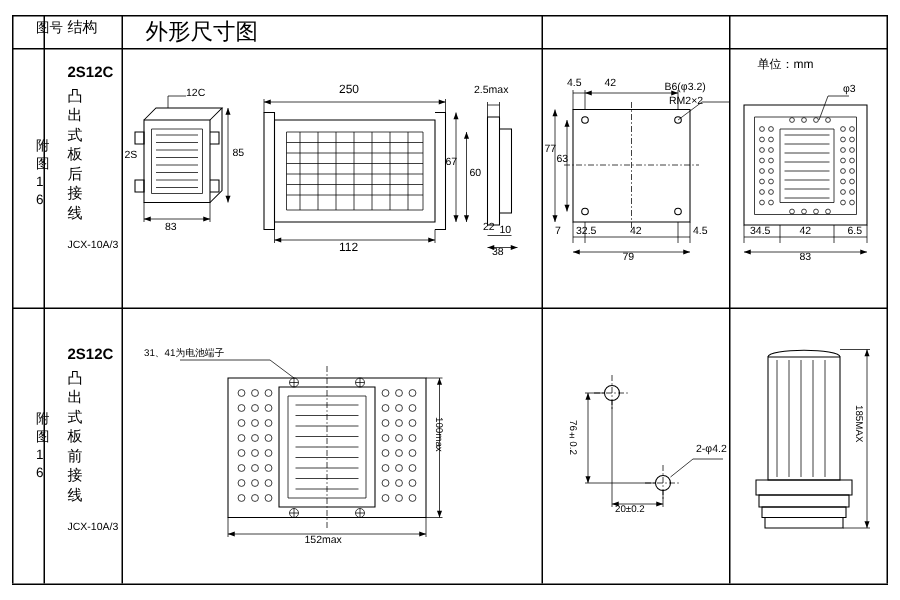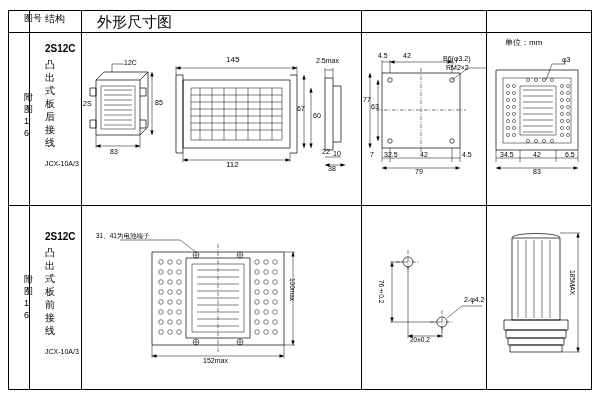--- a/index.html
+++ b/index.html
@@ -120,21 +120,21 @@
 
     <path class="stT" d="M325,157 L341,157"></path>
     <path class="stT" d="M325,165 L345,165"></path>
     <path class="fill" d="M325,165 l4.5,-1.7 v3.4 z"></path>
     <path class="fill" d="M345,165 l-4.5,-1.7 v3.4 z"></path>
   </svg>
   <div class="tx xs" style="left:124px;top:59px;font-size:7px;">12C</div>
   <div class="tx xs" style="left:83px;top:100px;font-size:7px;">2S</div>
   <div class="tx xs" style="left:155px;top:99px;font-size:7px;">85</div>
   <div class="tx xs" style="left:110px;top:148px;font-size:7px;">83</div>
-  <div class="tx xs" style="left:226px;top:56px;font-size:8px;">145</div>
+  <div class="tx xs" style="left:226px;top:56px;font-size:8px;">250</div>
   <div class="tx xs" style="left:297px;top:105px;font-size:7px;">67</div>
   <div class="tx xs" style="left:313px;top:112px;font-size:7px;">60</div>
   <div class="tx xs" style="left:226px;top:161px;font-size:8px;">112</div>
   <div class="tx xs" style="left:316px;top:57px;font-size:7px;">2.5max</div>
   <div class="tx xs" style="left:322px;top:148px;font-size:7px;">22</div>
   <div class="tx xs" style="left:333px;top:150px;font-size:7px;">10</div>
   <div class="tx xs" style="left:328px;top:165px;font-size:7px;">38</div>
 
   <svg width="600" height="400">
     <path class="st" d="M382,73 L382,148 L460,148 L460,73 Z"></path>

